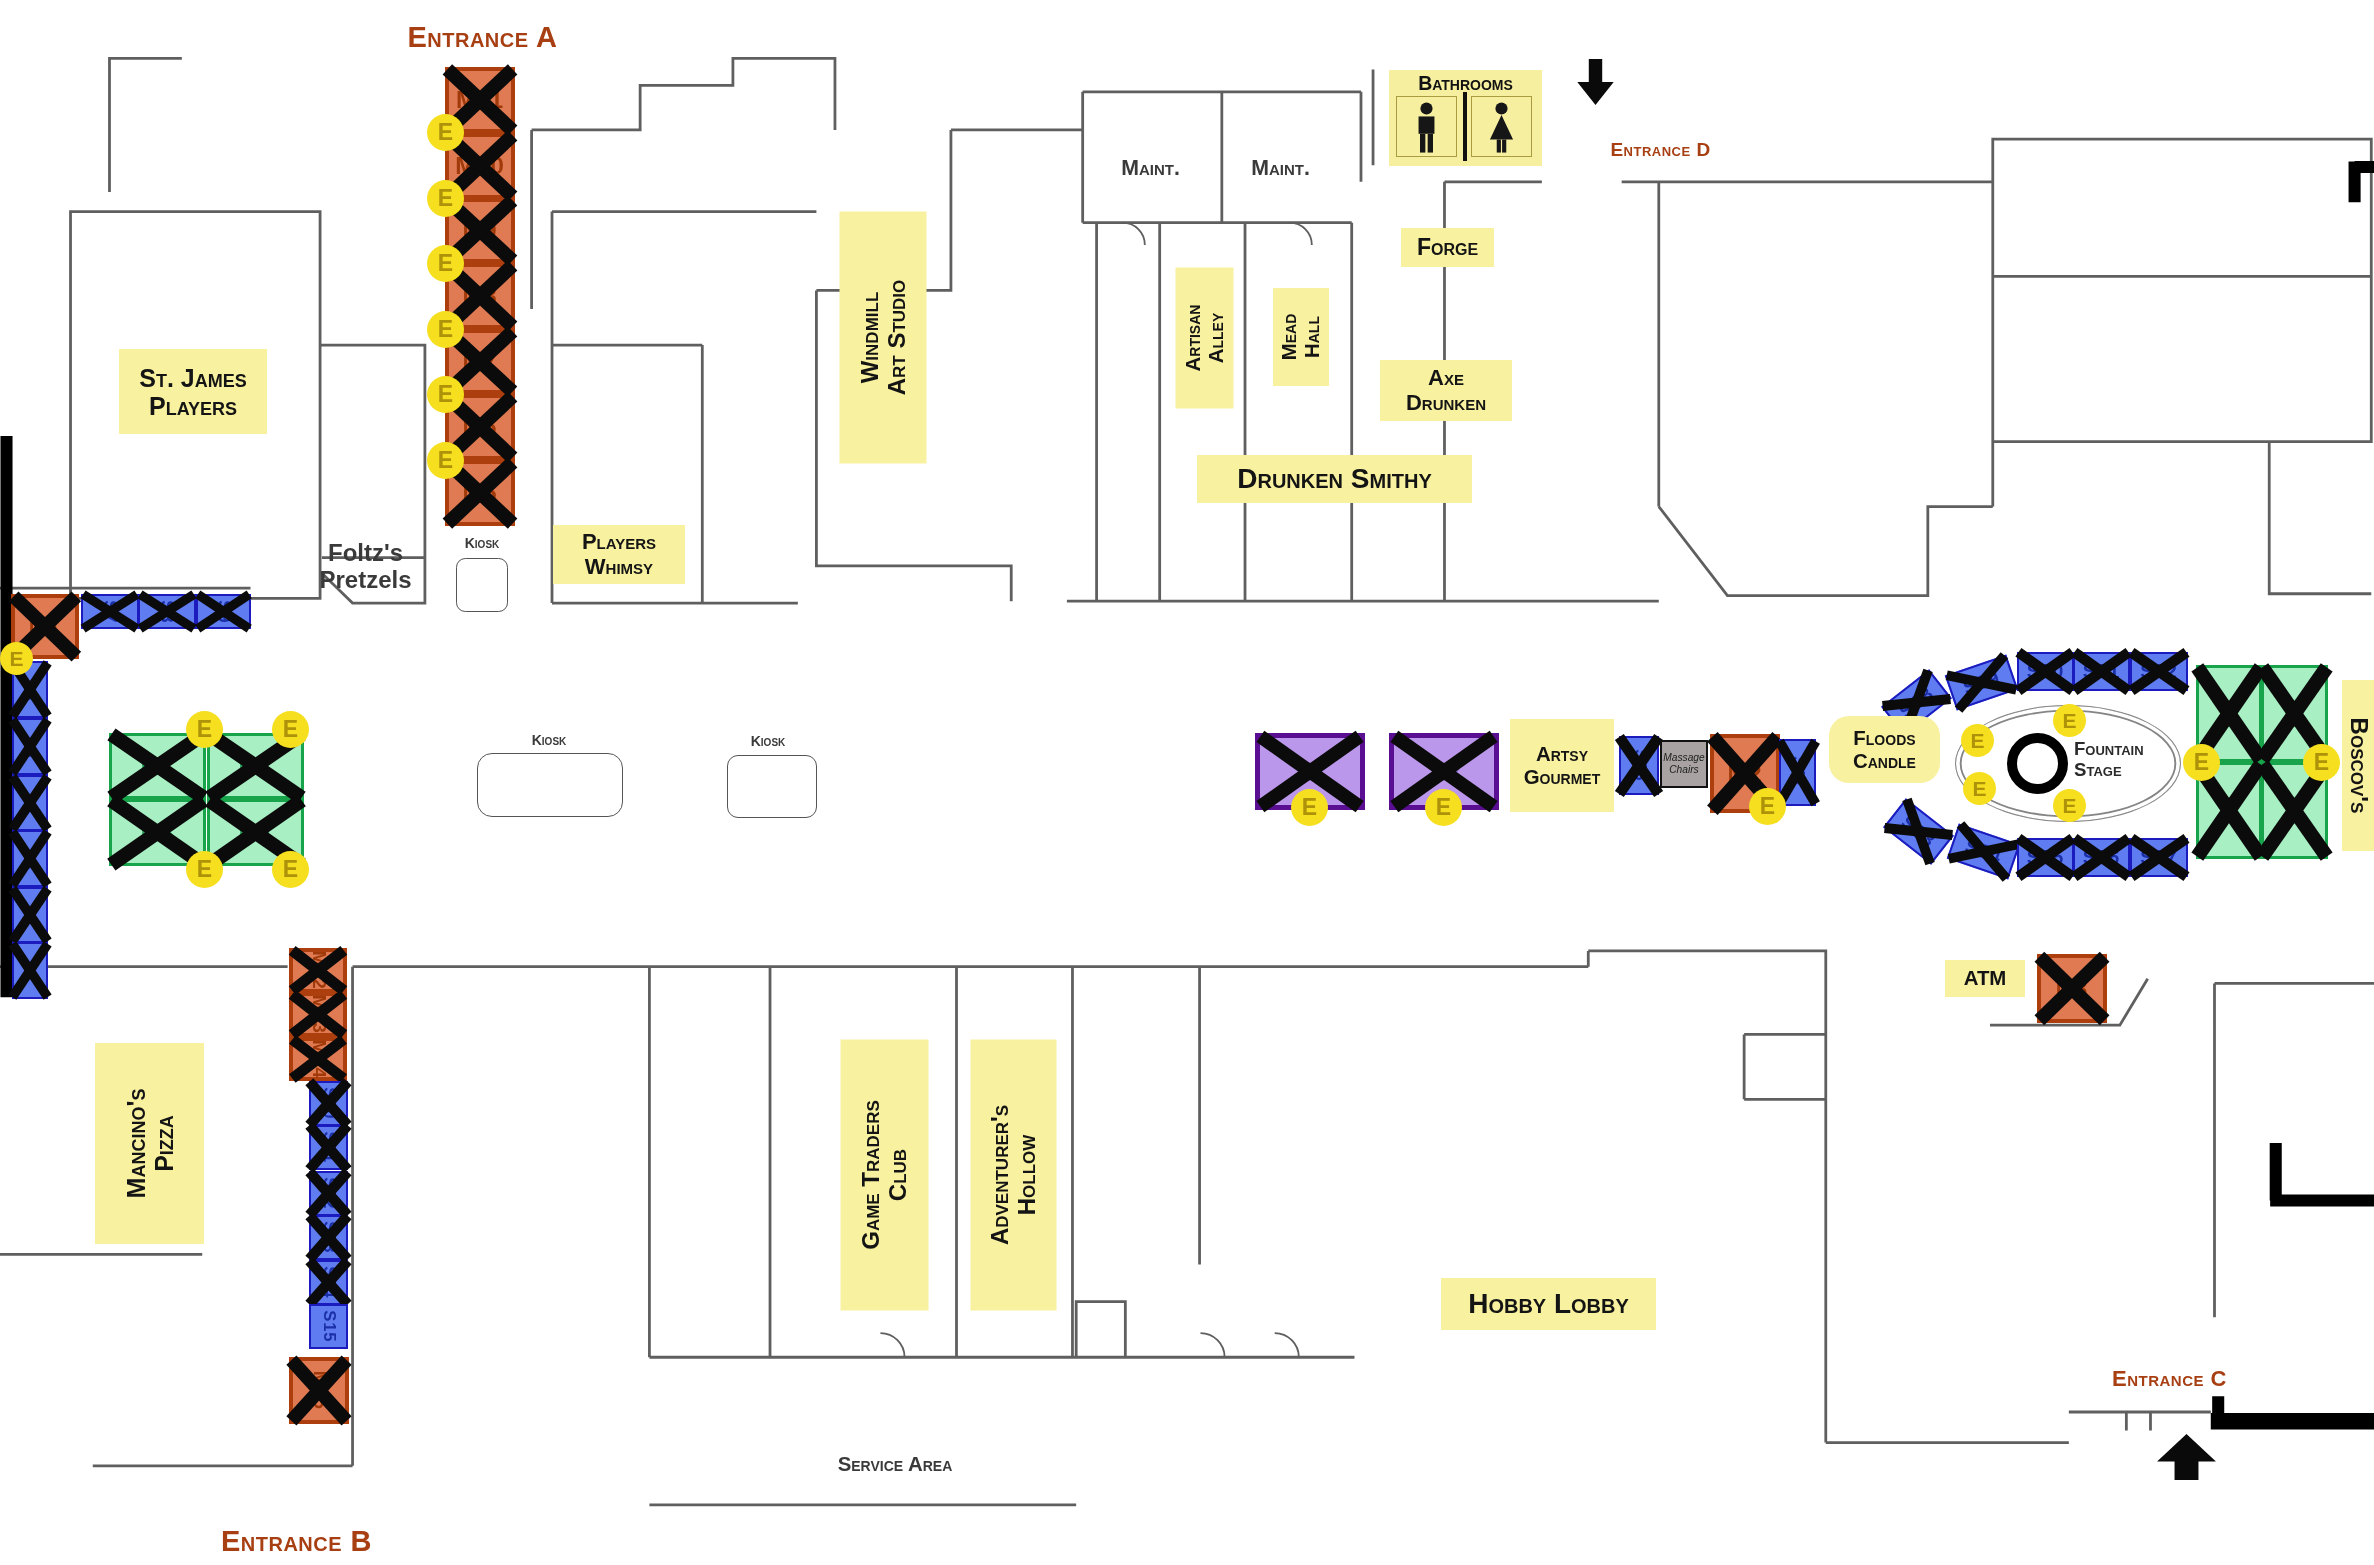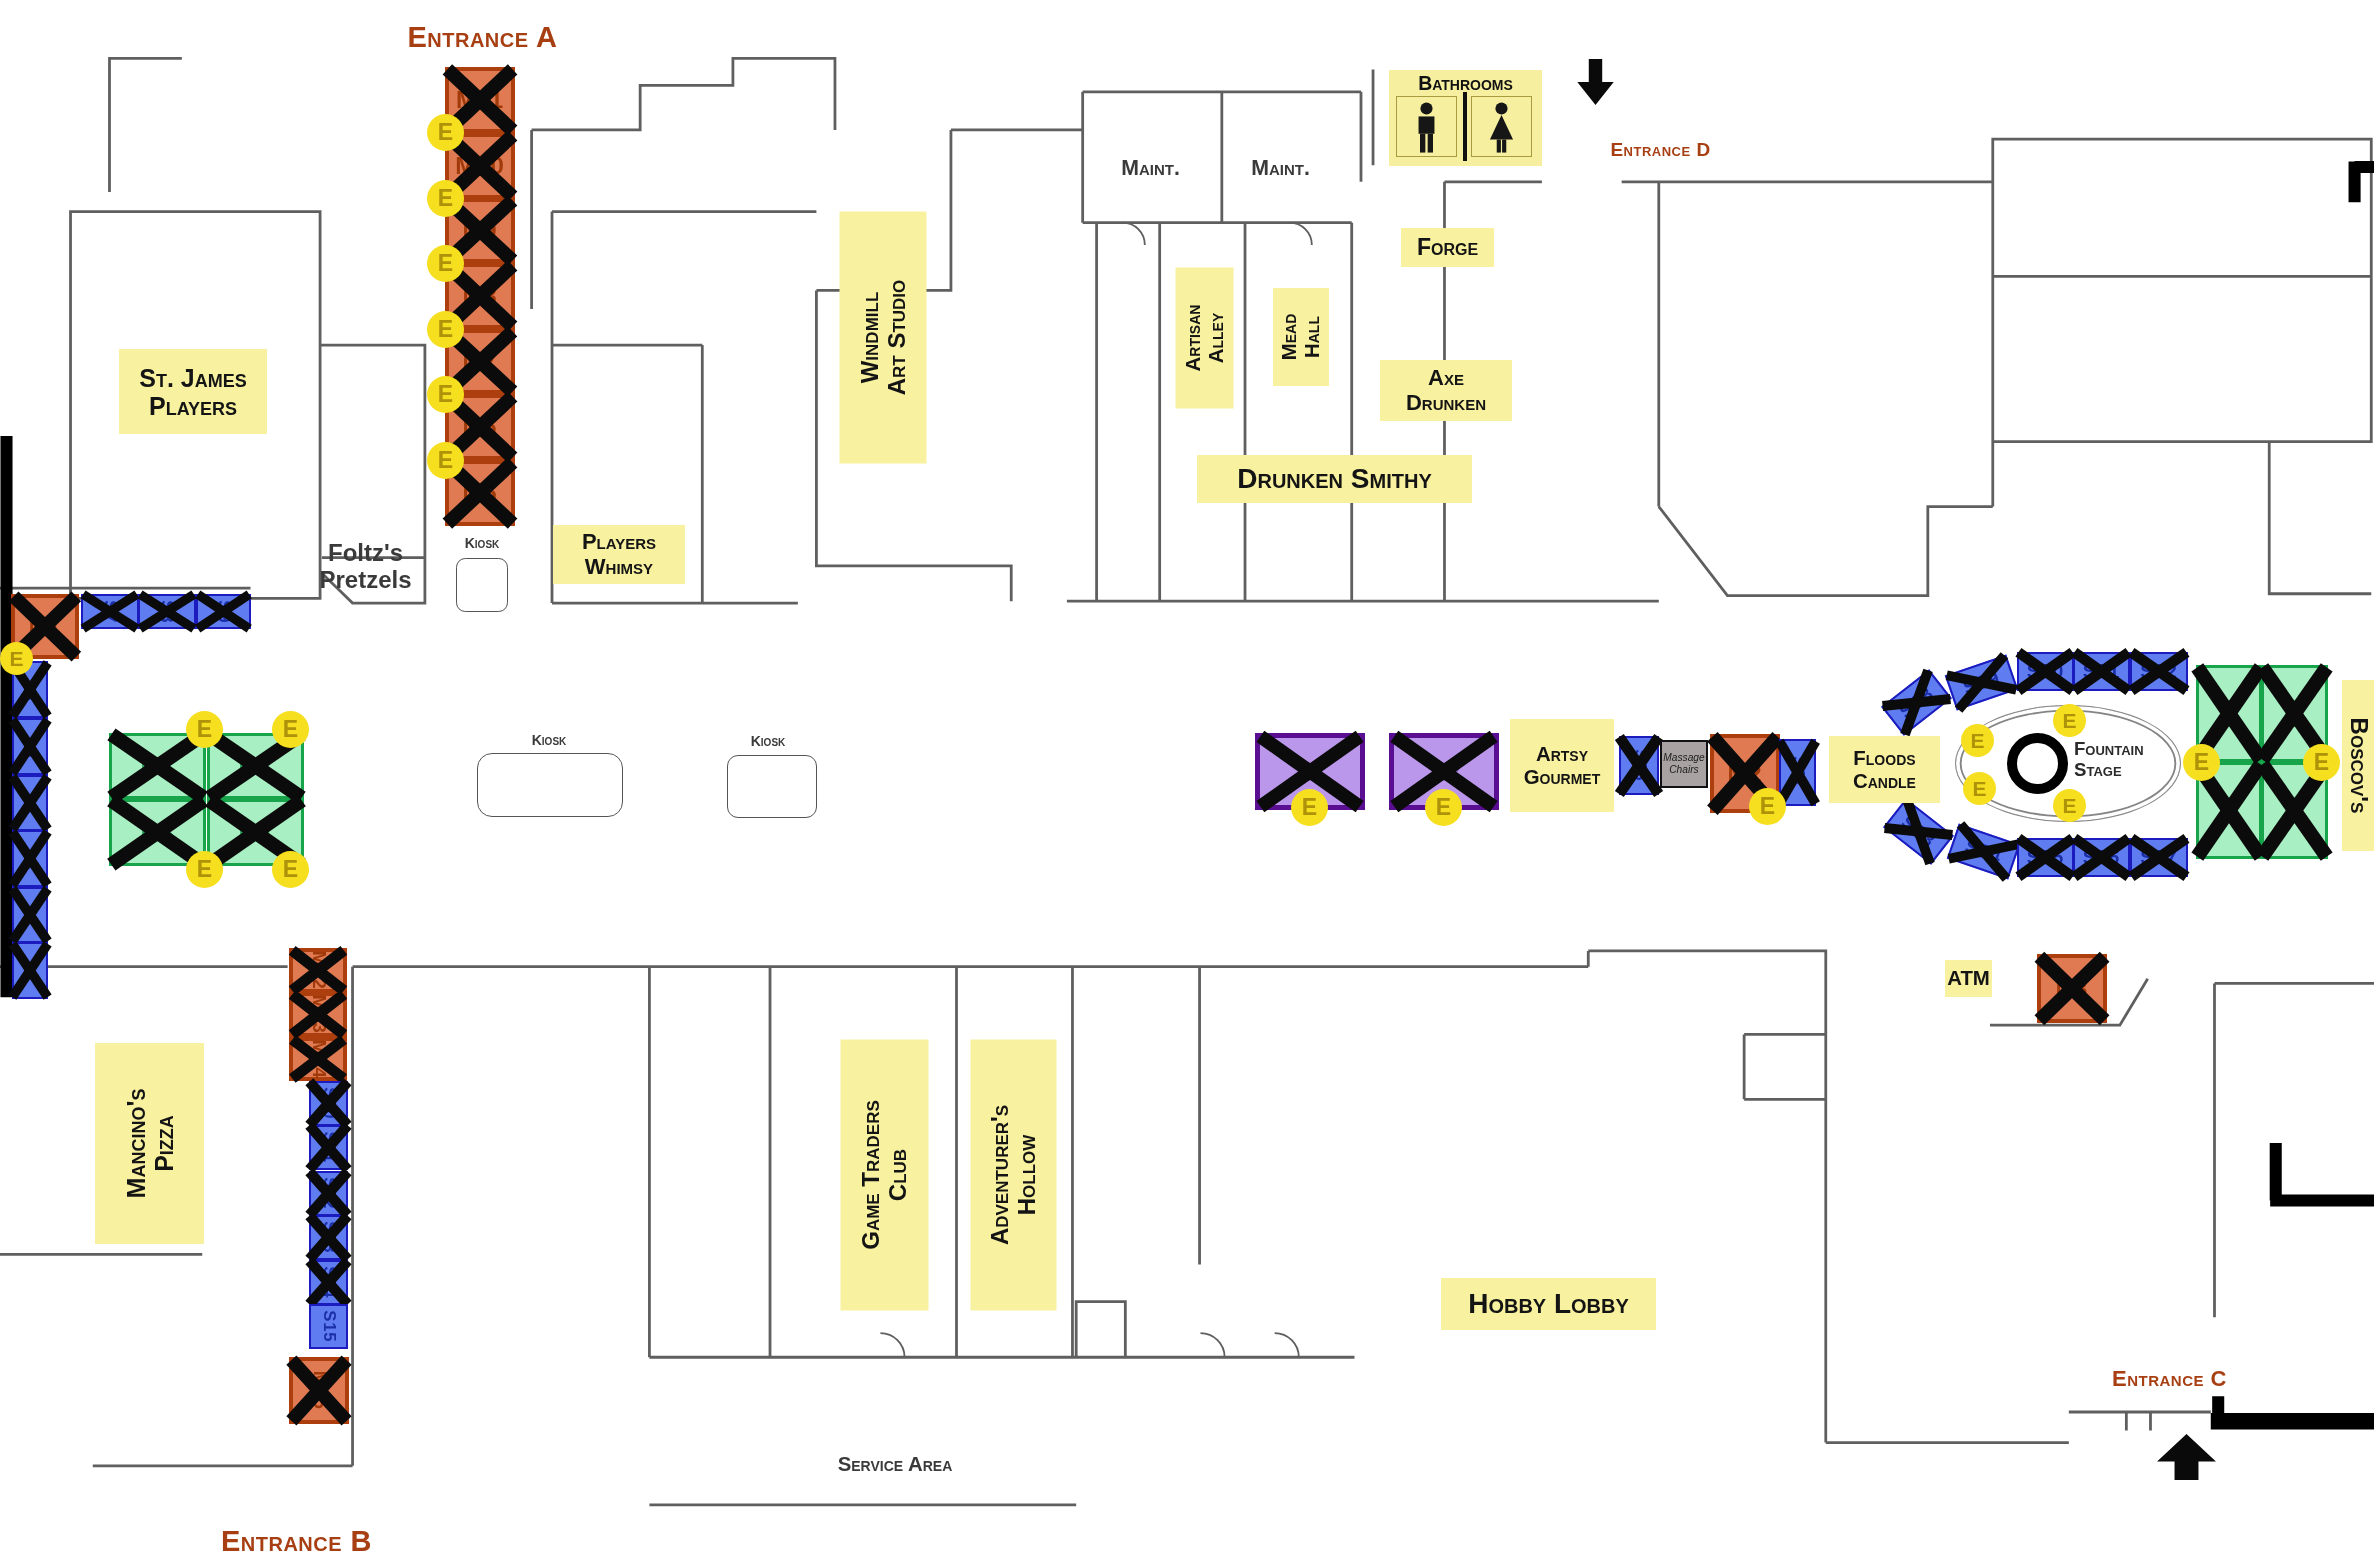--- a/index.html
+++ b/index.html
@@ -438,24 +438,24 @@
     <div class="lbl bg-y" style="left: 1401px; top: 228px; width: 93px; height: 39px; font-size: 23px;">Forge</div>
     <div class="lbl bg-y" style="left: 1134px; top: 309px; width: 141px; height: 58px; font-size: 20.4px; transform: rotate(-90deg);">Artisan
 Alley</div>
     <div class="lbl bg-y" style="left: 1252px; top: 309px; width: 98px; height: 56px; font-size: 20.4px; transform: rotate(-90deg);">Mead
 Hall</div>
     <div class="lbl bg-y" style="left: 1380px; top: 360px; width: 132px; height: 61px; font-size: 22px;">Axe
 Drunken</div>
     <div class="lbl bg-y" style="left: 1197px; top: 455px; width: 275px; height: 48px; font-size: 28px;">Drunken Smithy</div>
     <div class="lbl bg-y" style="left: 1510px; top: 719px; width: 104px; height: 93px; font-size: 20.4px;">Artsy
 Gourmet</div>
-    <div class="lbl bg-y" style="left: 1829px; top: 736px; width: 111px; height: 67px; font-size: 20.4px;">Floods
+    <div class="lbl bg-y" style="left: 1829px; top: 716px; width: 111px; height: 67px; font-size: 20.4px; border-radius: 20px;">Floods
 Candle</div>
     <div class="lbl bg-y" style="left: 2273px; top: 749px; width: 171px; height: 33px; font-size: 24px; transform: rotate(90deg);">Boscov's</div>
-    <div class="lbl bg-y" style="left: 1945px; top: 960px; width: 47px; height: 37px; font-size: 20.4px;">ATM</div>
+    <div class="lbl bg-y" style="left: 1945px; top: 960px; width: 80px; height: 37px; font-size: 20.4px;">ATM</div>
     <div class="lbl bg-y" style="left: 49px; top: 1089px; width: 201px; height: 109px; font-size: 25px; transform: rotate(-90deg);">Mancino's
 Pizza</div>
     <div class="lbl bg-y" style="left: 749px; top: 1131px; width: 271px; height: 88px; font-size: 24px; transform: rotate(-90deg);">Game Traders
 Club</div>
     <div class="lbl bg-y" style="left: 878px; top: 1132px; width: 271px; height: 86px; font-size: 24px; transform: rotate(-90deg);">Adventurer's
 Hollow</div>
     <div class="lbl bg-y" style="left: 1441px; top: 1278px; width: 215px; height: 52px; font-size: 28px;">Hobby Lobby</div>
     <div class="lbl plain" style="left: 802px; top: 1449px; width: 186px; height: 30px; font-size: 20.4px;">Service Area</div>
     <div class="e" style="left: 427px; top: 114px; width: 37px; height: 37px; font-size: 23px;">E</div>
     <div class="e" style="left: 427px; top: 180px; width: 37px; height: 37px; font-size: 23px;">E</div>

